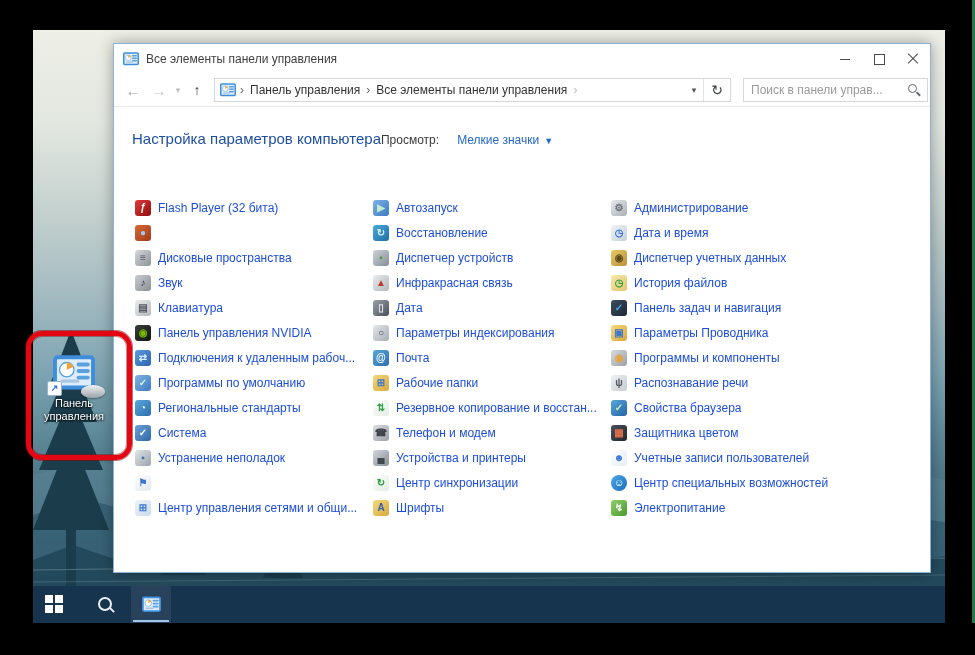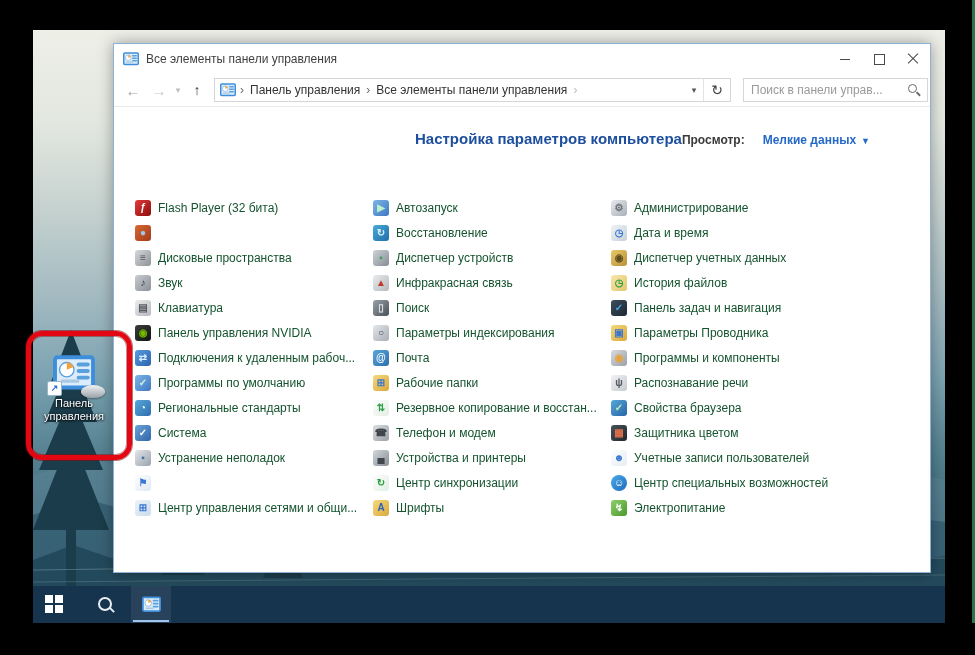--- a/index.html
+++ b/index.html
@@ -69,33 +69,33 @@
   .search{flex:0 0 178px;height:24px;border:1px solid #d6d6d6;margin-left:12px;display:flex;
     align-items:center;box-sizing:border-box;background:#fff;}
   .search input{flex:1;border:0;outline:0;font-size:12px;color:#444;padding:0 0 0 7px;min-width:0;
     font-family:"Liberation Sans",sans-serif;}
   .search input::placeholder{color:#9a9a9a;}
   .s-lens{position:relative;width:16px;height:16px;margin-right:5px;flex:0 0 16px;}
   .s-lens em{position:absolute;left:2px;top:2px;width:7px;height:7px;border:1.5px solid #64696e;border-radius:50%;}
   .s-lens s{position:absolute;left:10px;top:11px;width:5px;height:1.5px;background:#64696e;transform:rotate(45deg);}
 
   .content-header{position:absolute;top:86px;left:18px;right:60px;display:flex;
-    justify-content:flex-end;align-items:baseline;font-weight:bold;}
+    justify-content:flex-start;align-items:baseline;}
   .page-title{font-size:15px;color:#1e4f9e;}
   .view-ctl{display:flex;align-items:baseline;font-size:12px;}
   .view-label{color:#3a3a3a;margin-right:18px;}
   .view-value{color:#2468c8;}
   .view-arrow{color:#2468c8;font-size:9px;margin-left:5px;}
 
   .items{position:absolute;top:151px;left:21px;display:flex;}
   .col{width:238px;}
   .item{height:25px;display:flex;align-items:center;cursor:pointer;}
   .ic{width:16px;height:16px;border-radius:3px;margin-right:7px;flex:0 0 16px;display:flex;
     align-items:center;justify-content:center;font-size:10px;line-height:16px;font-weight:bold;}
-  .lbl{font-size:12px;color:#14532d;white-space:nowrap;}
+  .lbl{font-size:12px;color:#1d4ed8;white-space:nowrap;}
 </style>
 </head>
 <body>
 
 <div class="stage">
 
   <div class="desktop">
     <svg class="forest" viewBox="0 0 912 593" preserveAspectRatio="none">
       <path d="M0,445 L60,430 L140,448 L230,432 L330,450 L430,436 L540,452 L650,438 L760,452 L860,440 L912,450 L912,593 L0,593 Z" fill="#5d8596" opacity="0.55"></path>
       <path d="M0,485 L50,468 L120,488 L200,470 L290,490 L380,474 L480,492 L590,476 L700,492 L800,478 L912,492 L912,593 L0,593 Z" fill="#335d70" opacity="0.8"></path>
@@ -231,21 +231,21 @@
             <em></em>
             <s></s>
           </span>
       </div>
     </div>
 
     <div class="content-header">
       <span class="page-title">Настройка параметров компьютера</span>
       <span class="view-ctl">
         <span class="view-label">Просмотр:</span>
-        <span class="view-value">Мелкие данных</span>
+        <span class="view-value">Мелкие значки</span>
         <span class="view-arrow">▼</span>
       </span>
     </div>
 
     <div class="items">
         <div class="col">
           <div class="item">
             <span class="ic" style="background: linear-gradient(135deg, rgb(226, 59, 59), rgb(142, 13, 13)); color: rgb(255, 255, 255);">ƒ</span>
             <span class="lbl">Flash Player (32 бита)</span>
           </div>
@@ -308,21 +308,21 @@
           <div class="item">
             <span class="ic" style="background: linear-gradient(135deg, rgb(205, 210, 216), rgb(134, 141, 149)); color: rgb(63, 158, 77);">▪</span>
             <span class="lbl">Диспетчер устройств</span>
           </div>
           <div class="item">
             <span class="ic" style="background: linear-gradient(135deg, rgb(233, 235, 236), rgb(180, 184, 189)); color: rgb(192, 57, 43);">▲</span>
             <span class="lbl">Инфракрасная связь</span>
           </div>
           <div class="item">
             <span class="ic" style="background: linear-gradient(135deg, rgb(154, 160, 168), rgb(74, 80, 87)); color: rgb(223, 226, 230);">▯</span>
-            <span class="lbl">Поиск</span>
+            <span class="lbl">Дата</span>
           </div>
           <div class="item">
             <span class="ic" style="background: linear-gradient(135deg, rgb(228, 231, 235), rgb(168, 174, 182)); color: rgb(74, 80, 88);">○</span>
             <span class="lbl">Параметры индексирования</span>
           </div>
           <div class="item">
             <span class="ic" style="background: linear-gradient(135deg, rgb(87, 167, 219), rgb(46, 110, 173)); color: rgb(255, 255, 255);">@</span>
             <span class="lbl">Почта</span>
           </div>
           <div class="item">

